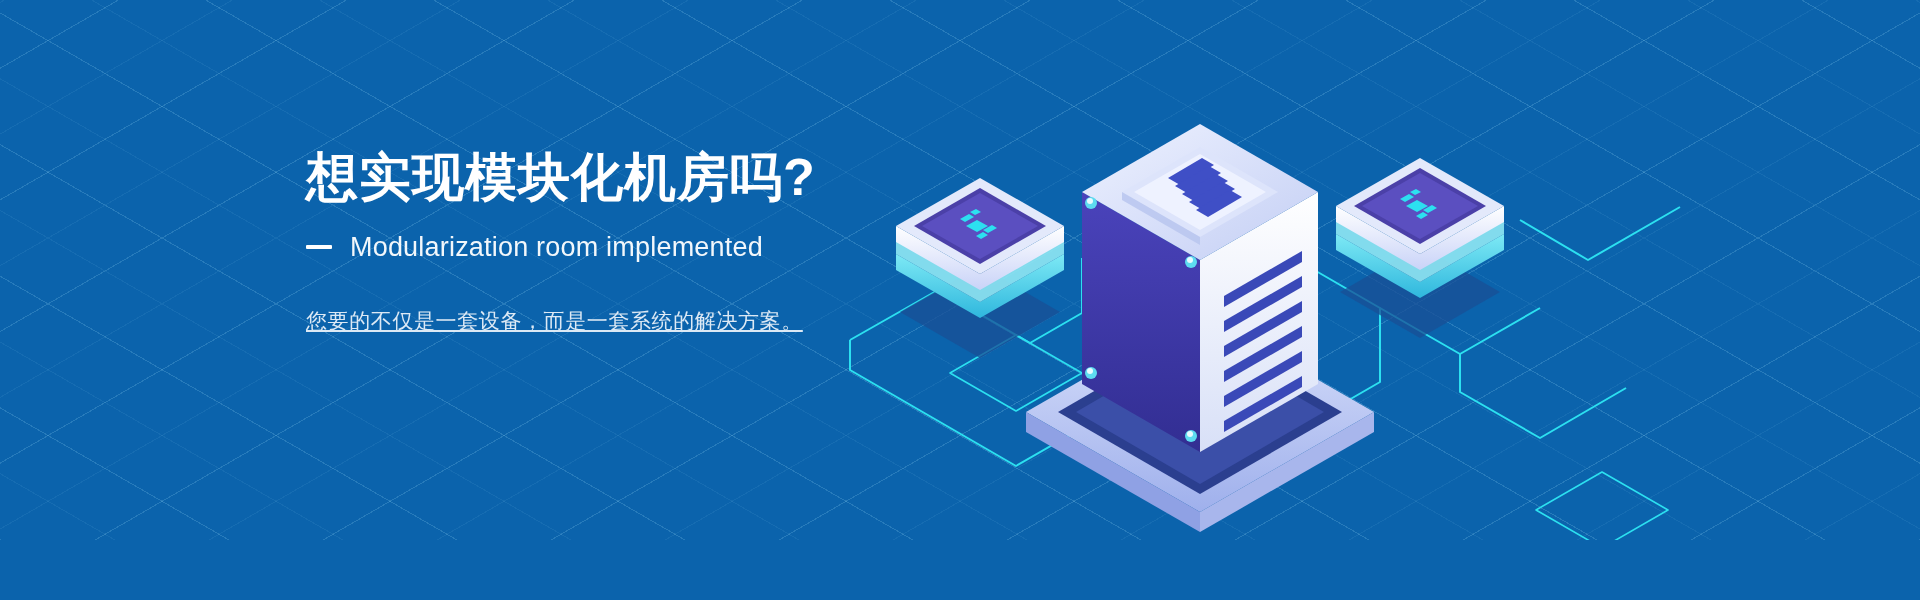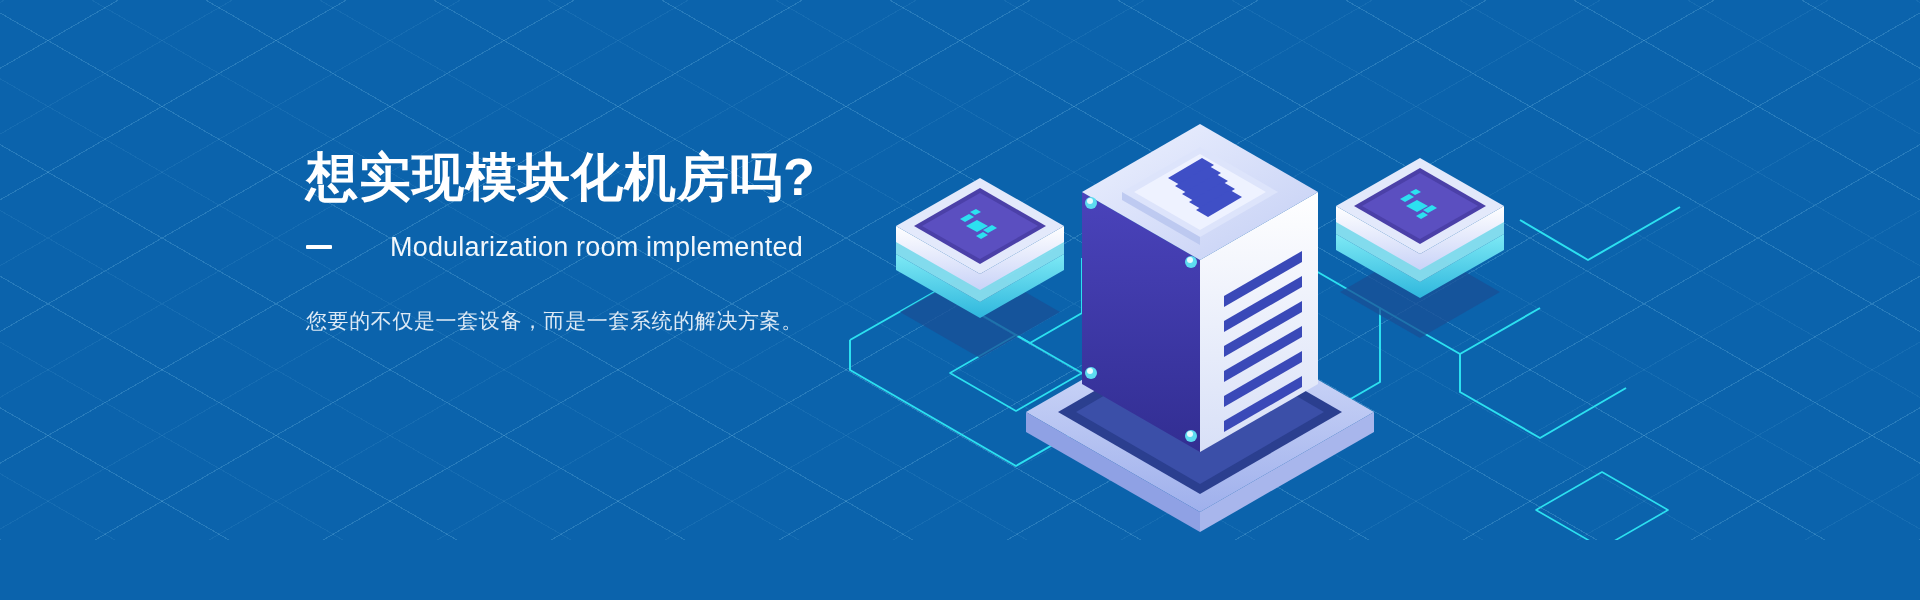--- a/index.html
+++ b/index.html
@@ -74,28 +74,28 @@
     background: #ffffff;
     margin-right: 18px;
     flex: none;
     border-radius: 1px;
   }
   .subline {
     font-size: 27px;
     color: #f2f7fb;
     letter-spacing: 0.2px;
     white-space: nowrap;
-    margin-left: 40px;
   }
   .body-text {
     margin-top: 44px;
     font-size: 21px;
     color: #dce9f5;
     letter-spacing: 0.6px;
     white-space: nowrap;
+    text-decoration: underline;
   }
 
   
   .illustration {
     position: absolute;
     left: 820px;
     top: 40px;
     width: 960px;
     height: 520px;
   }

